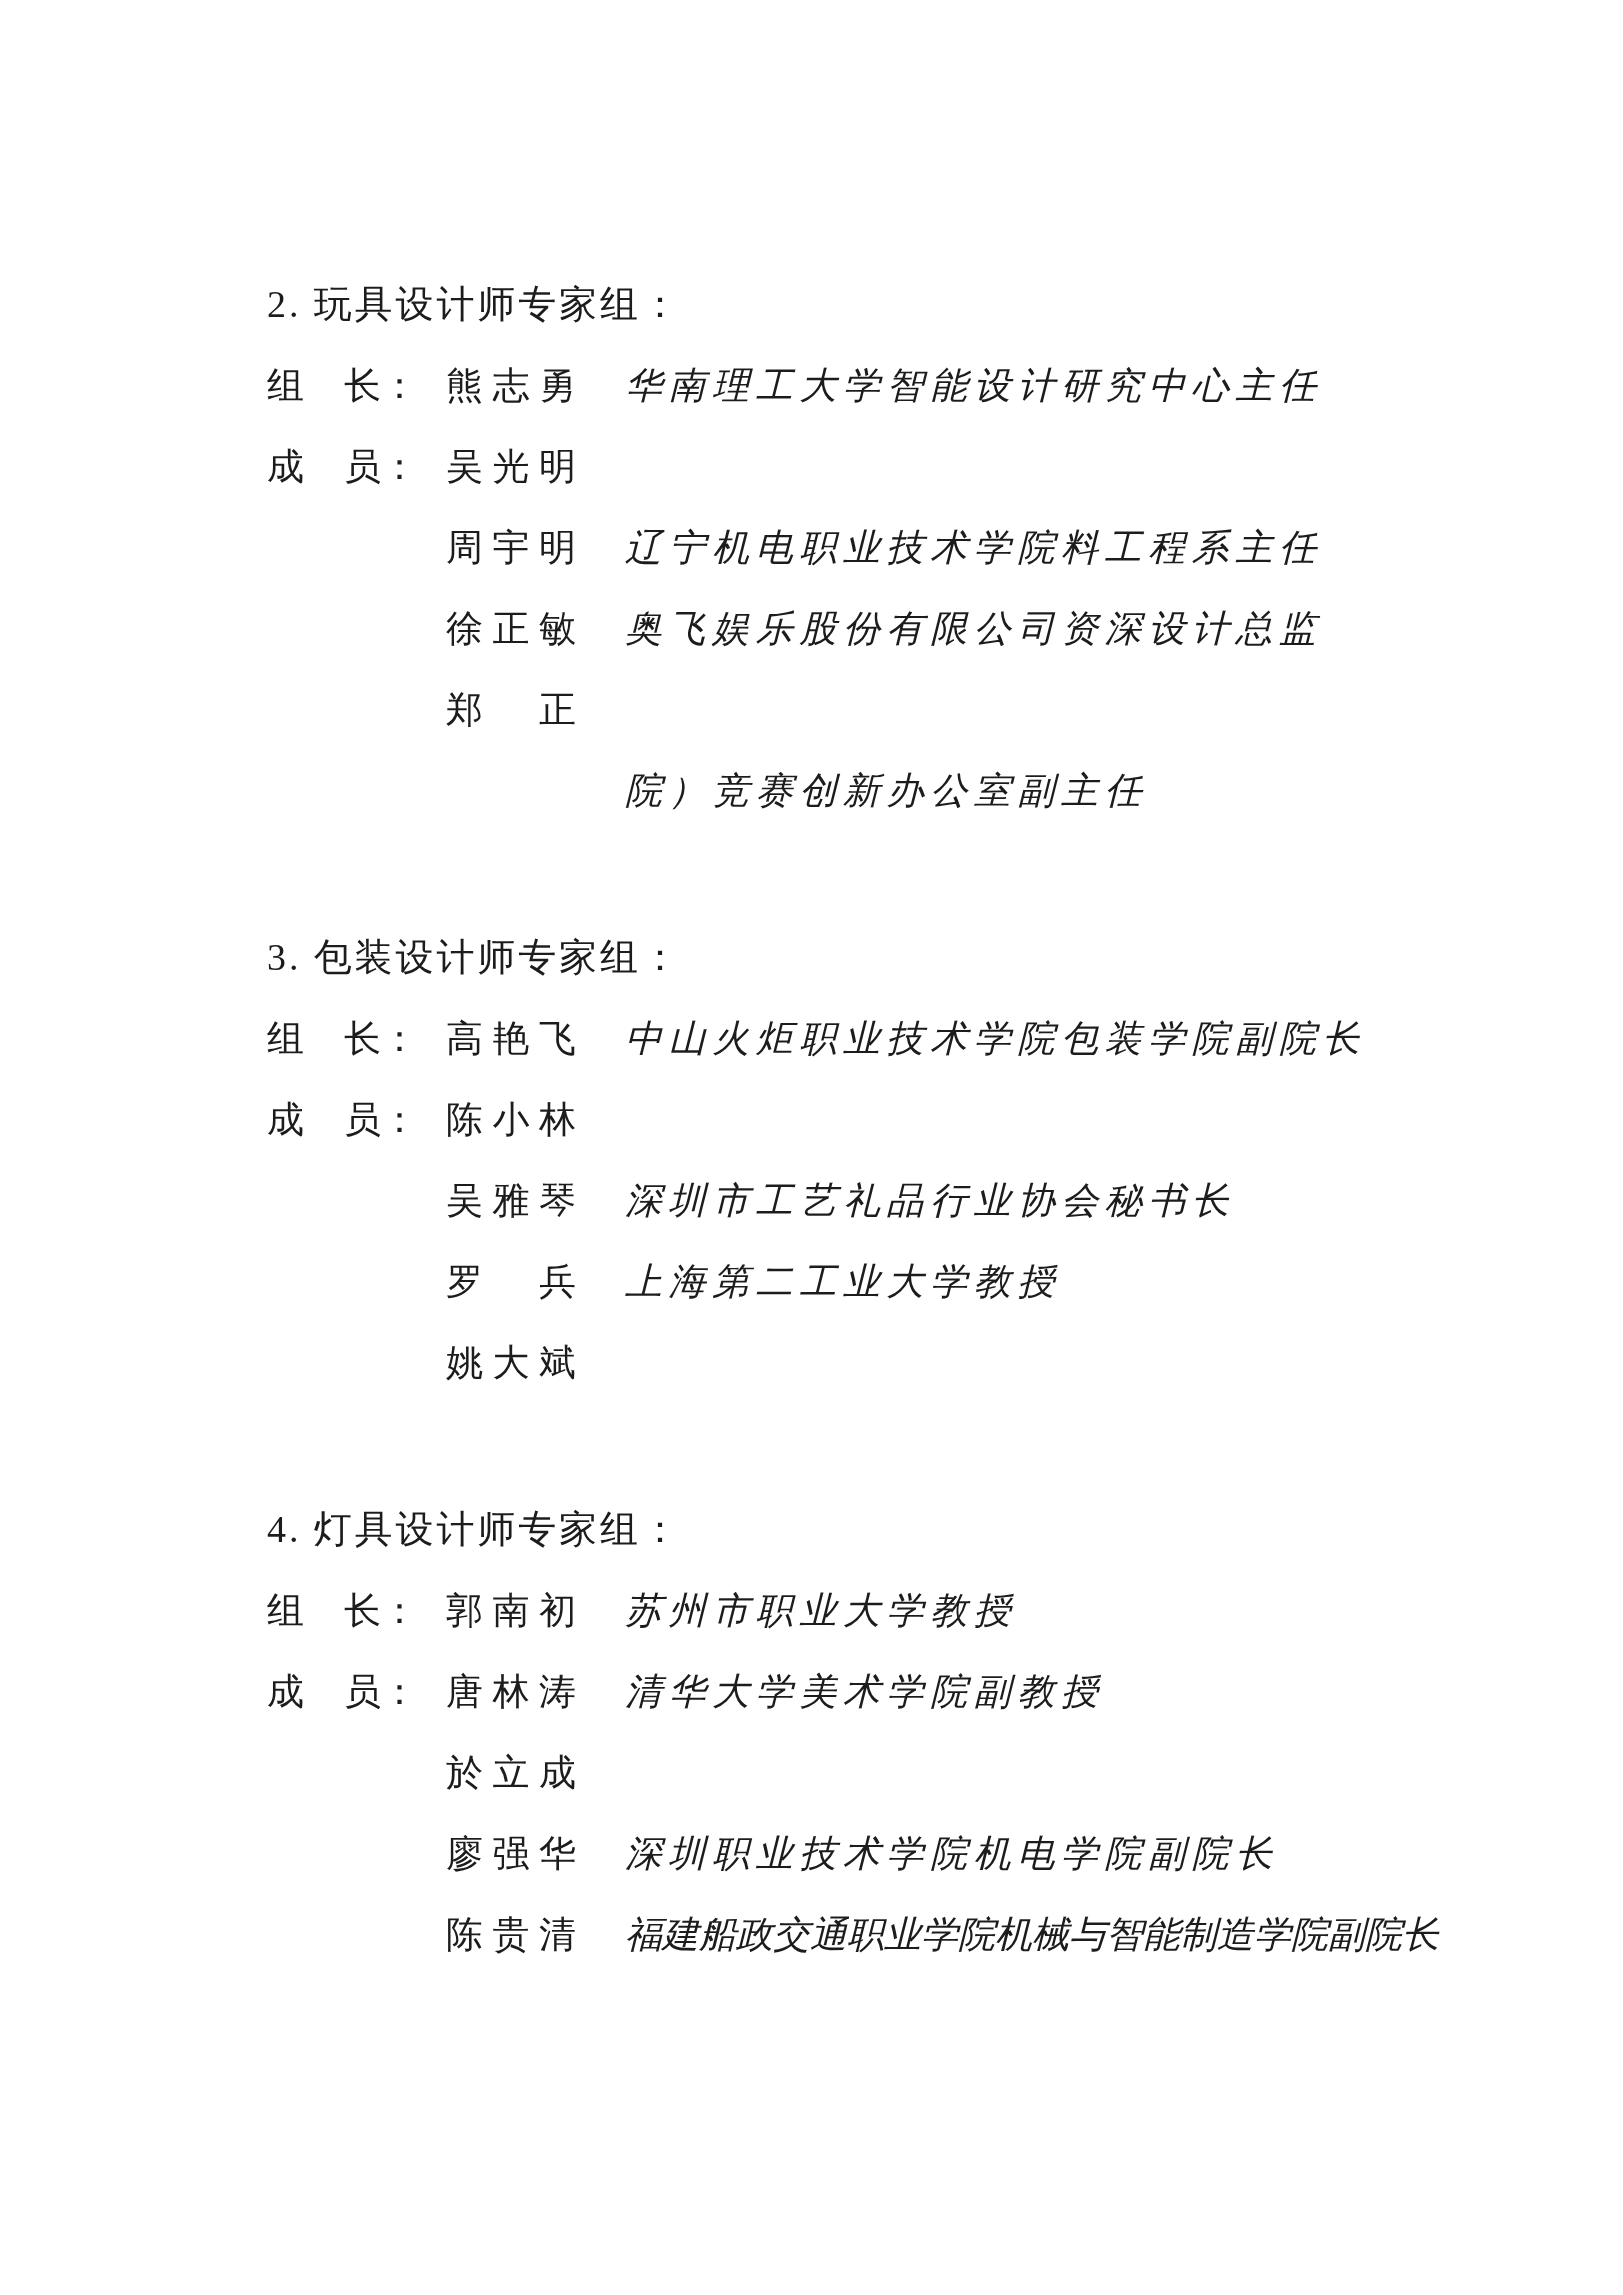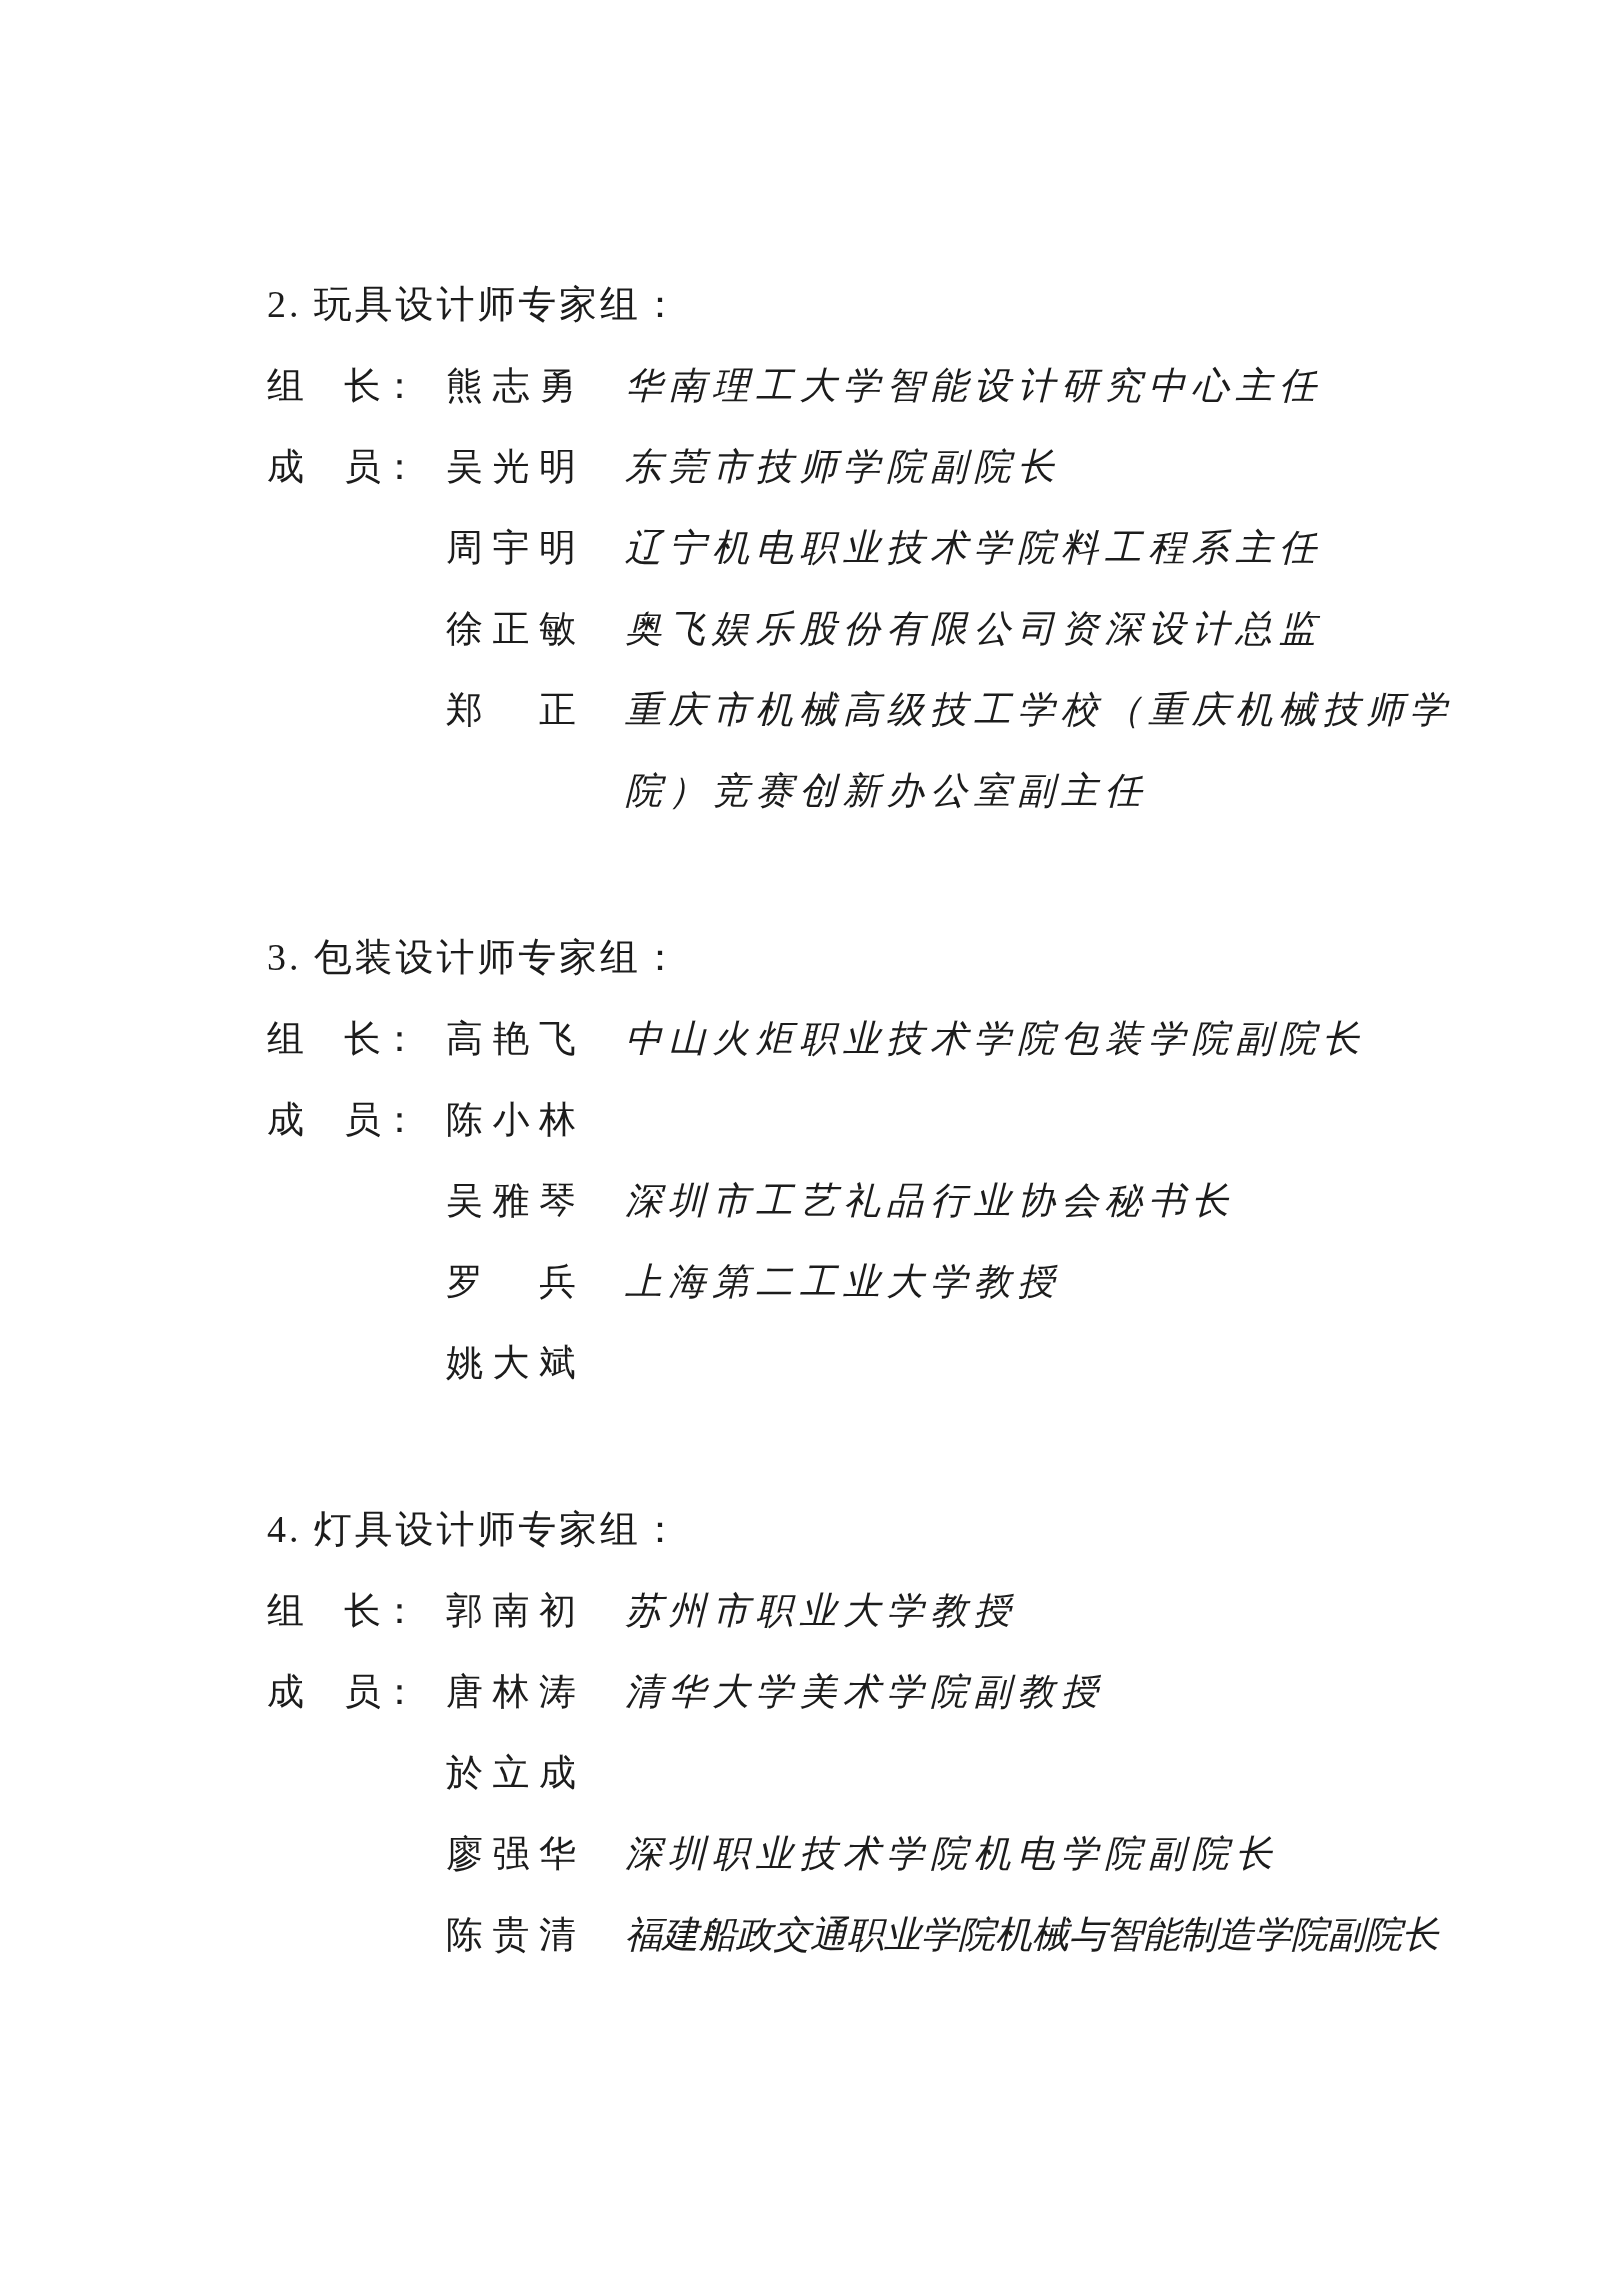--- a/index.html
+++ b/index.html
@@ -67,36 +67,34 @@
         </span>
       <span class="name">熊志勇</span>
       <span class="org">华南理工大学智能设计研究中心主任</span>
     </div>
     <div class="line">
       <span class="role-label">
           <span>成</span>
           <span>员：</span>
         </span>
       <span class="name">吴光明</span>
-      <span class="org">东莞市技师学院副院长</span>
     </div>
     <div class="line">
       <span class="role-label"></span>
       <span class="name">周宇明</span>
       <span class="org">辽宁机电职业技术学院料工程系主任</span>
     </div>
     <div class="line">
       <span class="role-label"></span>
       <span class="name">徐正敏</span>
       <span class="org">奥飞娱乐股份有限公司资深设计总监</span>
     </div>
     <div class="line">
       <span class="role-label"></span>
       <span class="name">郑正</span>
-      <span class="org">重庆市机械高级技工学校（重庆机械技师学</span>
     </div>
     <div class="line">
       <span class="role-label"></span>
       <span class="name"></span>
       <span class="org">院）竞赛创新办公室副主任</span>
     </div>
   </div>
 
   <div class="section">
     <div class="heading">3. 包装设计师专家组：</div>

